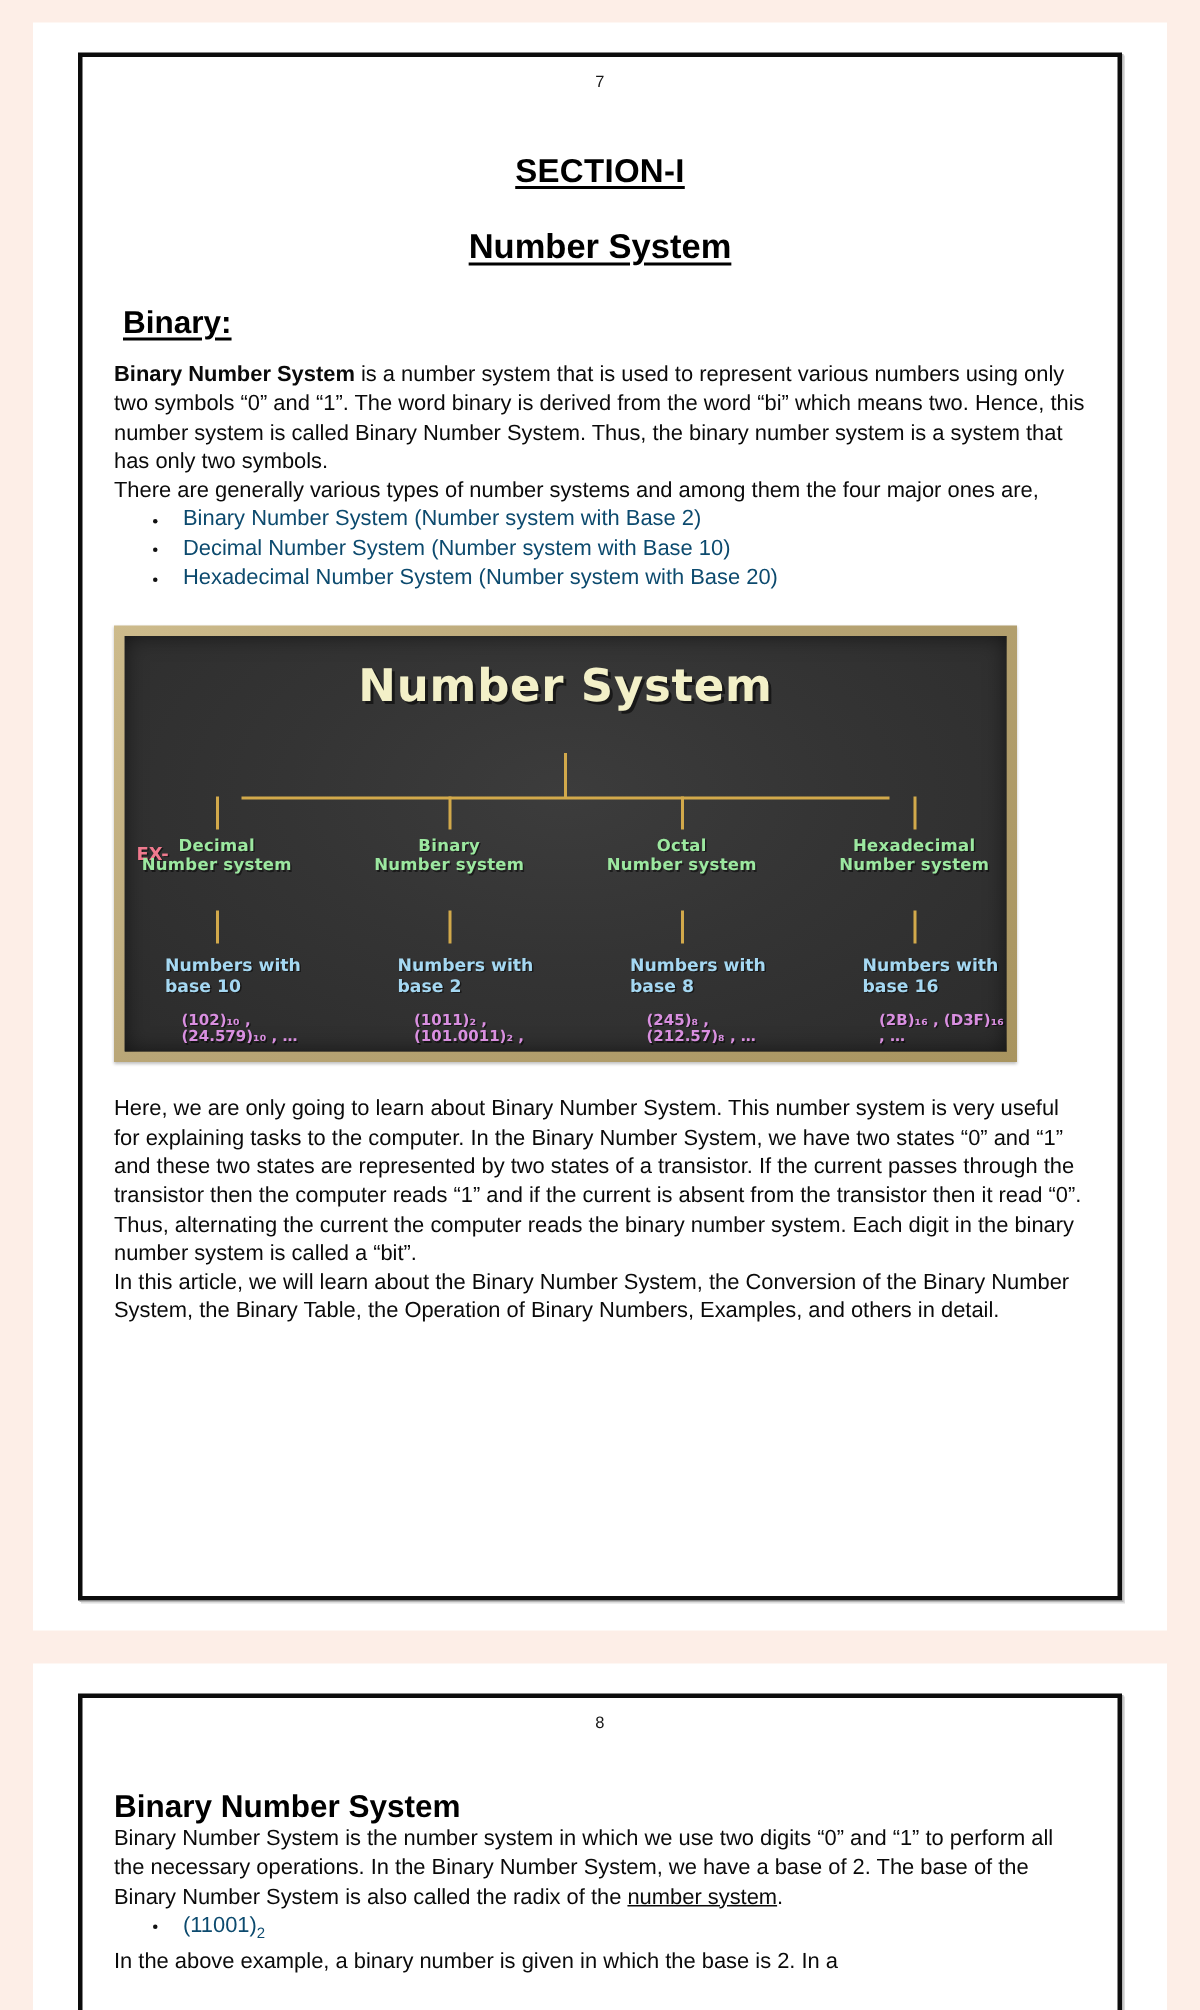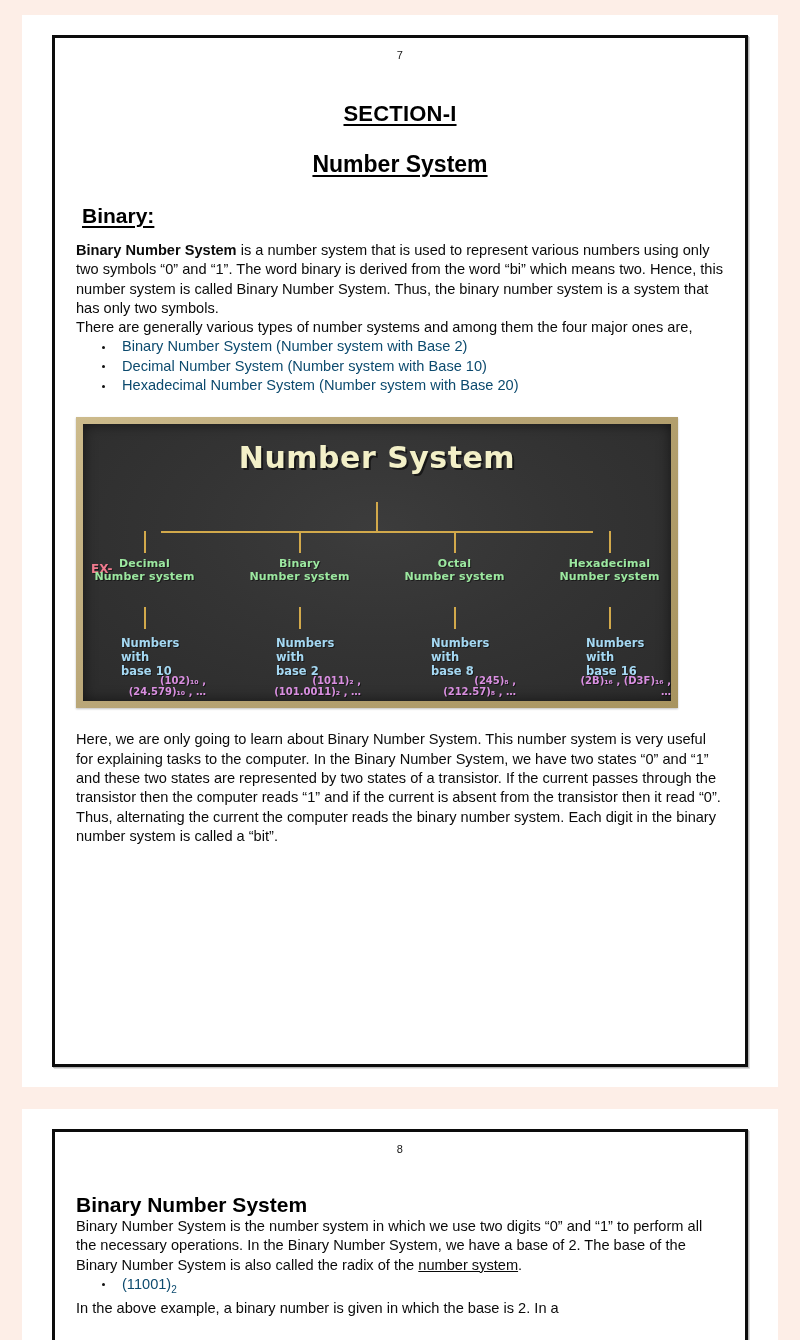--- a/index.html
+++ b/index.html
@@ -229,43 +229,43 @@
     font-weight: bold;
     font-size: 11px;
     line-height: 13px;
     color: #9ce8a0;
     letter-spacing: .2px;
     text-shadow: 1px 1px 0 rgba(0,0,0,.5);
   }
   .col-base {
     position: absolute;
     top: 105px;
-    left: 12px;
+    left: 1px;
     right: 0;
     font-family: "DejaVu Sans", sans-serif;
     font-weight: bold;
     font-size: 11.5px;
     line-height: 14px;
     color: #a5d8f2;
     text-align: left;
     padding-left: 26px;
     box-sizing: border-box;
     text-shadow: 1px 1px 0 rgba(0,0,0,.5);
   }
   .col-ex {
     position: absolute;
     top: 144px;
     left: 0;
     right: 0;
     font-family: "DejaVu Sans", sans-serif;
     font-weight: bold;
     font-size: 10px;
     color: #d98fe0;
-    text-align: right;
-    padding-left: 26px;
+    text-align: left;
+    padding-left: 38px;
     box-sizing: border-box;
     text-shadow: 1px 1px 0 rgba(0,0,0,.5);
   }
   .ex-label {
     position: absolute;
     left: 8px;
     top: 138px;
     font-family: "DejaVu Sans", sans-serif;
     font-weight: bold;
     font-size: 12px;
@@ -367,20 +367,21 @@
                 <div>base 16</div>
               </div>
               <div class="col-ex">(2B)₁₆ , (D3F)₁₆ , …</div>
             </div>
 
           </div>
         </div>
       </div>
 
       <p class="para after-fig">Here, we are only going to learn about Binary Number System. This number system is very useful for explaining tasks to the computer. In the Binary Number System, we have two states “0” and “1” and these two states are represented by two states of a transistor. If the current passes through the transistor then the computer reads “1” and if the current is absent from the transistor then it read “0”. Thus, alternating the current the computer reads the binary number system. Each digit in the binary number system is called a “bit”.</p>
+      <p class="para">In this article, we will learn about the Binary Number System, the Conversion of the Binary Number System, the Binary Table, the Operation of Binary Numbers, Examples, and others in detail.</p>
 
     </div>
   </div>
 
   <div class="page-gap"></div>
 
   <div class="page page-2">
     <div class="page-border"></div>
     <div class="page-inner">
 

